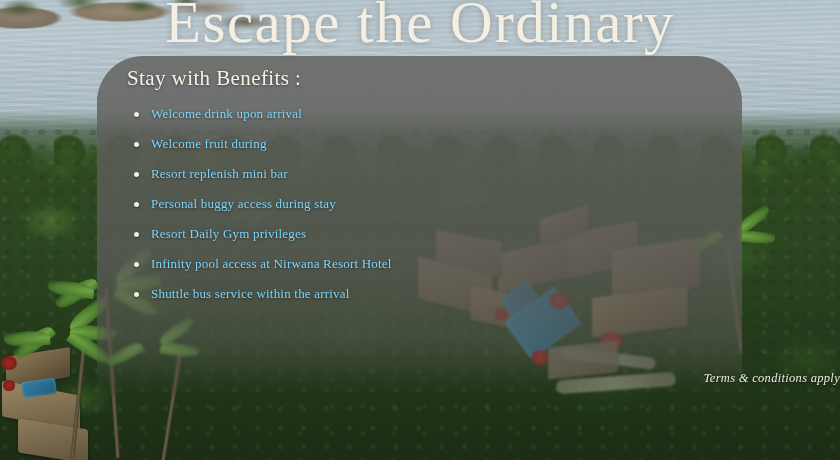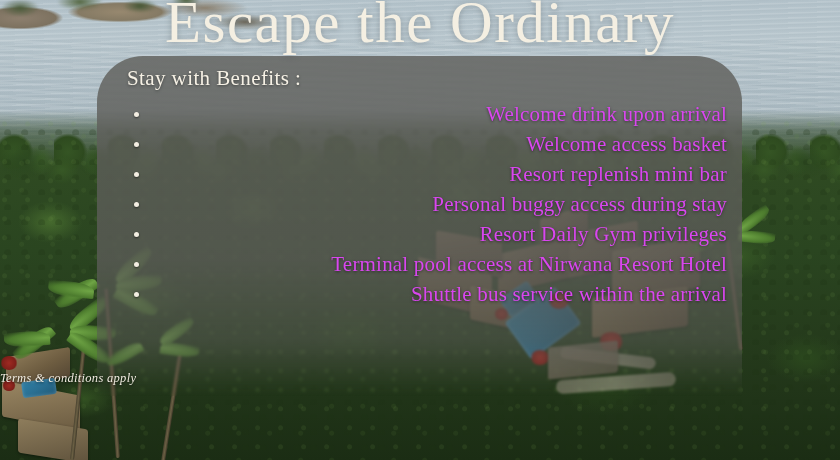--- a/index.html
+++ b/index.html
@@ -208,40 +208,39 @@
     margin: 0 0 8px 0;
     text-shadow: 0 1px 3px rgba(0,0,0,.45);
   }
   ul.benefit-list {
     list-style: none;
     margin: 0;
     padding: 0 0 0 24px;
   }
   ul.benefit-list li {
     position: relative;
-    font-size: 21px;
+    font-size: 13px;
     line-height: 30px;
-    color: #d946ef;
+    color: #7dd3fc;
     letter-spacing: .2px;
     text-shadow: 0 1px 3px rgba(0,0,0,.5);
     white-space: nowrap;
-    text-align: right;
   }
   ul.benefit-list li .dot {
     position: absolute;
     left: -17px; top: 13px;
     width: 5px; height: 5px;
     border-radius: 50%;
     background: #f3eee2;
     box-shadow: 0 1px 2px rgba(0,0,0,.5);
   }
   .terms {
     position: absolute;
     left: 0; right: 0; top: 371px;
-    text-align: left;
+    text-align: right;
     font-size: 12.5px;
     font-style: italic;
     color: #efeadf;
     letter-spacing: .3px;
     text-shadow: 0 1px 3px rgba(0,0,0,.6);
   }
 </style>
 </head>
 <body>
 
@@ -323,24 +322,24 @@
   </div>
 
   <div class="panel"></div>
 
   <div class="headline">Escape the Ordinary</div>
 
   <div class="benefits">
     <div class="benefits-title">Stay with Benefits :</div>
     <ul class="benefit-list">
       <li><span class="dot"></span><span>Welcome drink upon arrival</span></li>
-      <li><span class="dot"></span><span>Welcome access basket</span></li>
+      <li><span class="dot"></span><span>Welcome fruit during</span></li>
       <li><span class="dot"></span><span>Resort replenish mini bar</span></li>
       <li><span class="dot"></span><span>Personal buggy access during stay</span></li>
       <li><span class="dot"></span><span>Resort Daily Gym privileges</span></li>
-      <li><span class="dot"></span><span>Terminal pool access at Nirwana Resort Hotel</span></li>
+      <li><span class="dot"></span><span>Infinity pool access at Nirwana Resort Hotel</span></li>
       <li><span class="dot"></span><span>Shuttle bus service within the arrival</span></li>
     </ul>
   </div>
 
   <div class="terms">Terms &amp; conditions apply</div>
 
 </div>
 
 </body></html>

